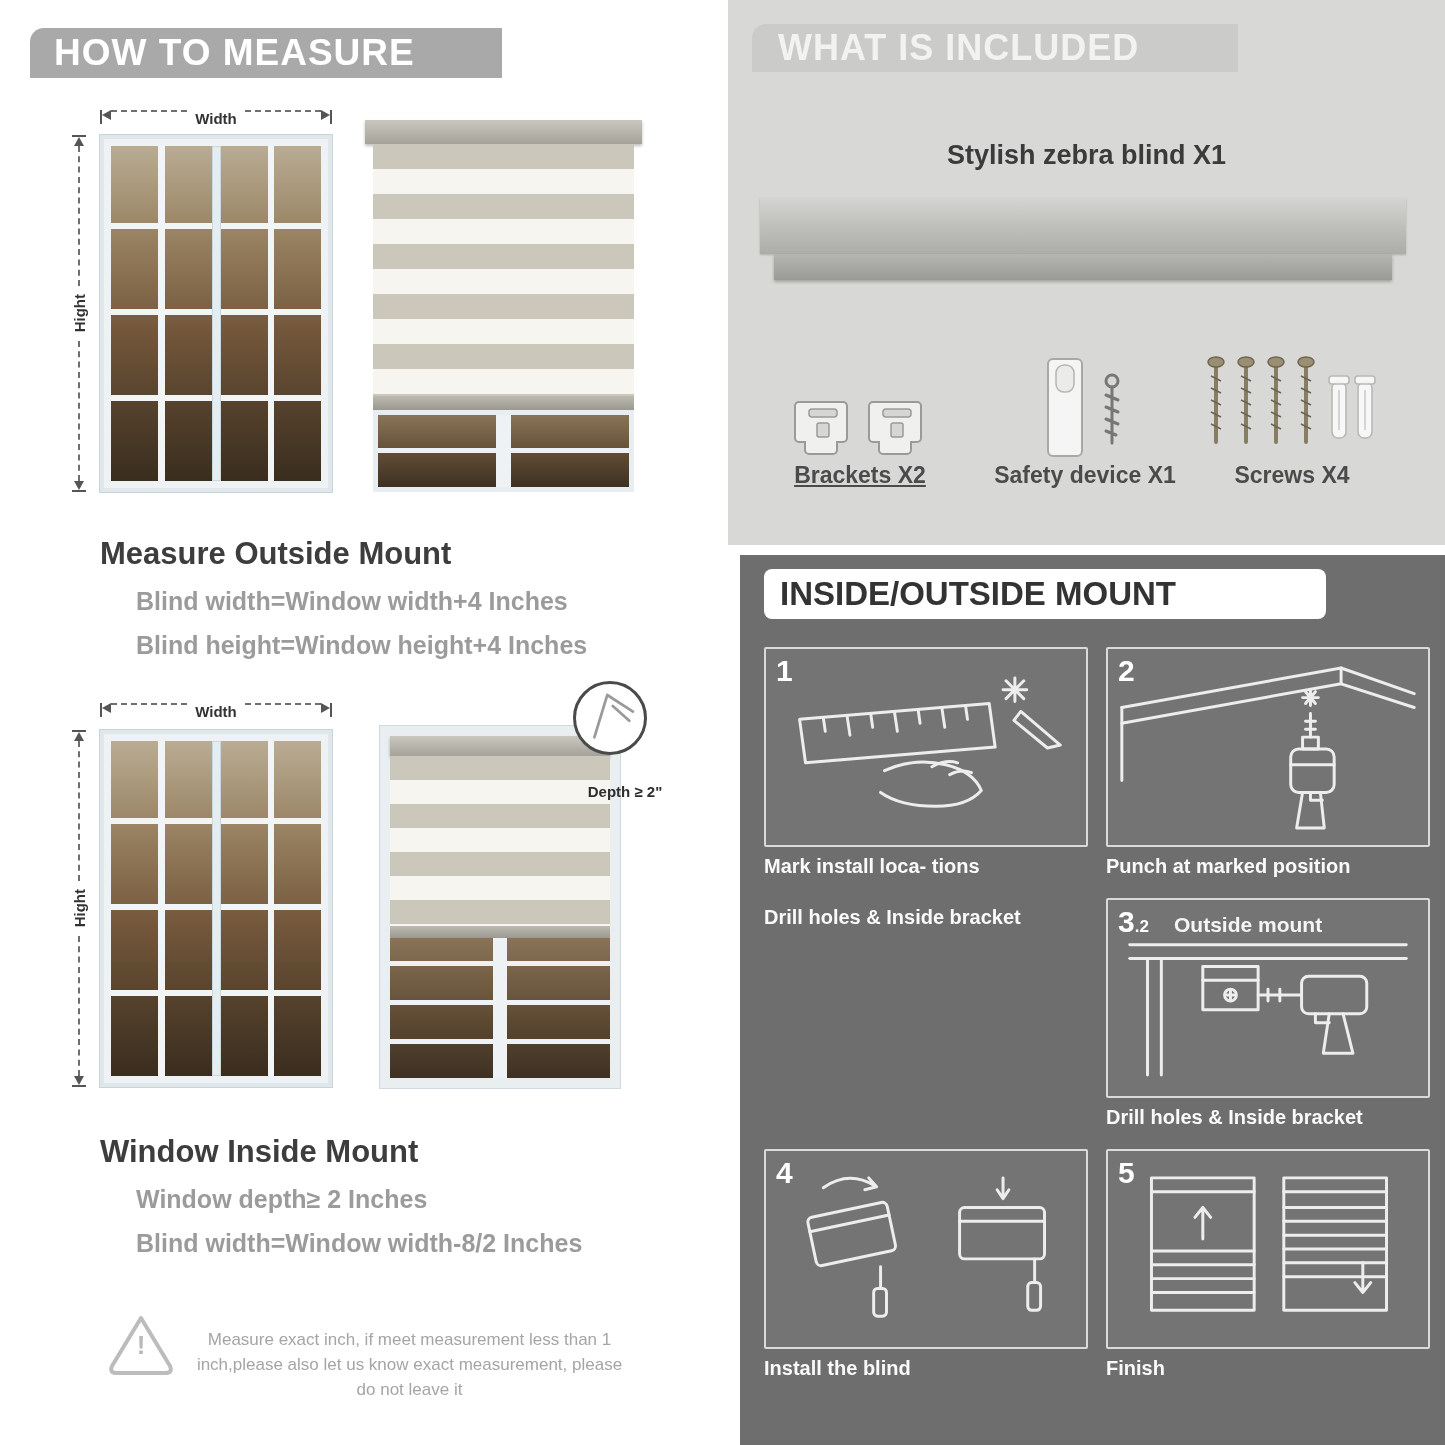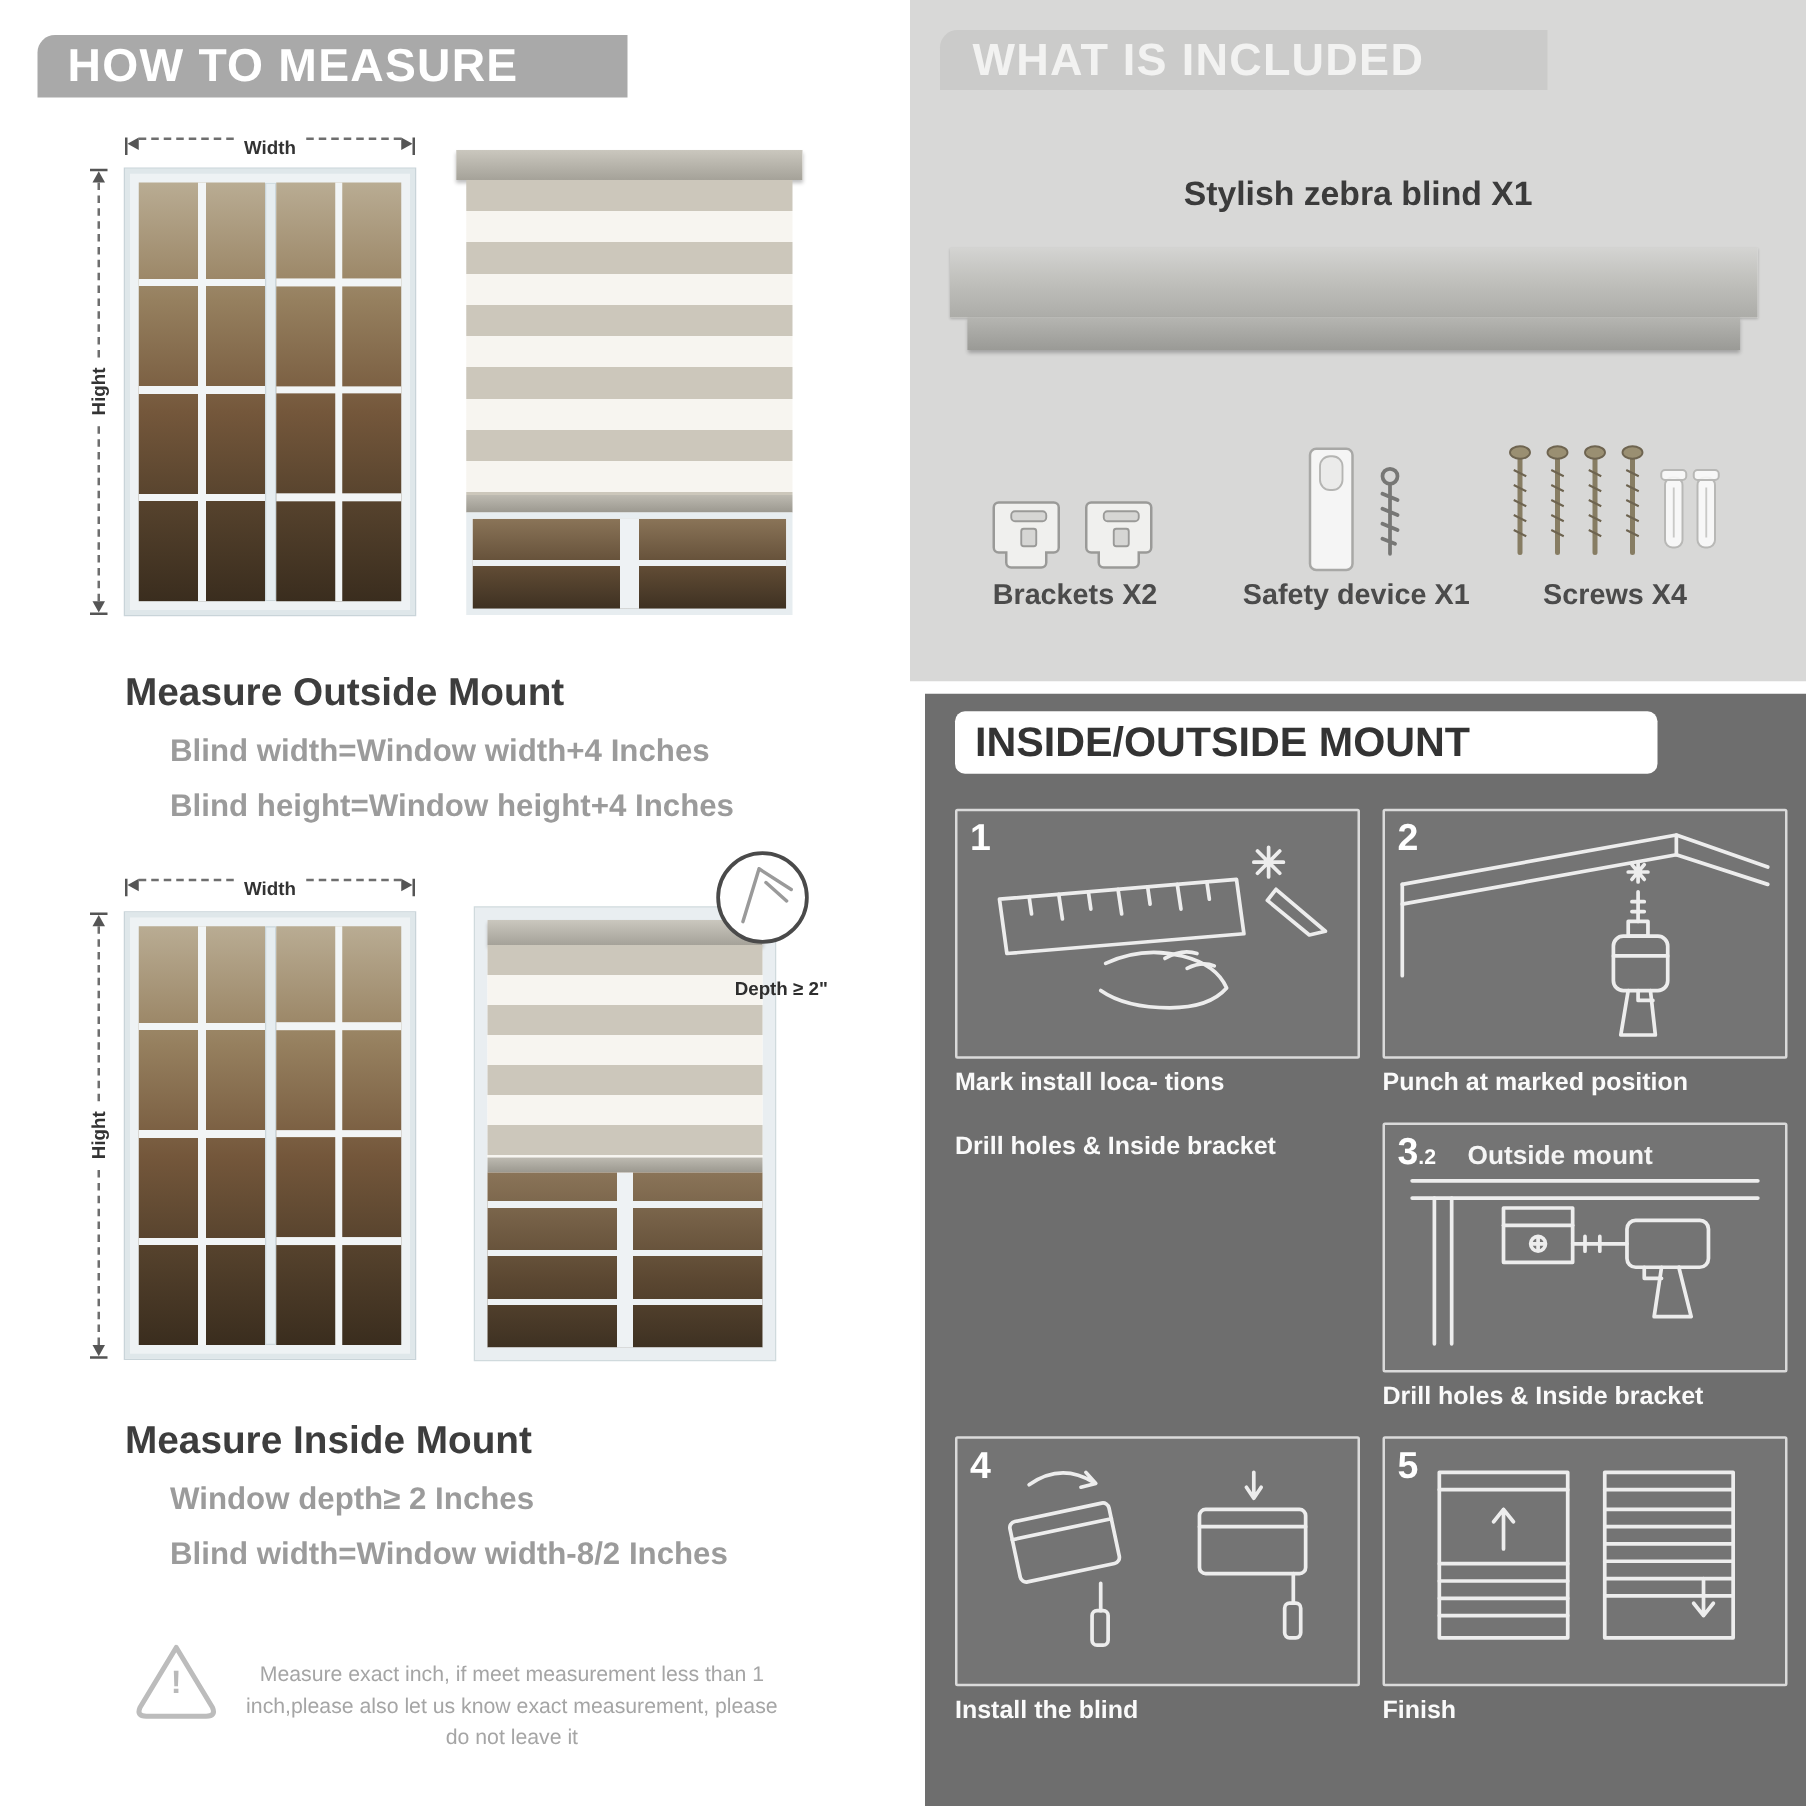--- a/index.html
+++ b/index.html
@@ -171,21 +171,21 @@
       <div class="b-win"></div>
     </div>
     <div class="depth-circle" style="left:518px;top:-12px;">
       <svg viewBox="0 0 74 74" width="68" height="68">
         <path d="M20,58 L34,12 M34,12 L62,30 M40,24 L58,40" stroke="#9a9a9a" stroke-width="3" fill="none" stroke-linecap="round"></path>
       </svg>
     </div>
     <div class="depth-label" style="left:505px;top:90px;width:130px;text-align:center;">Depth ≥ 2"</div>
   </div>
 
-  <h2 class="h-measure" style="top:1108px;">Measure Inside Mount</h2>
+  <h2 class="h-measure" style="top:1108px;">Window Inside Mount</h2>
   <p class="gline" style="top:1160px;">Window depth≥ 2 Inches</p>
   <p class="gline" style="top:1204px;">Blind width=Window width-8/2 Inches</p>
 
   <div class="warn-wrap">
     <div class="warn-tri">
       <svg viewBox="0 0 72 70" width="72" height="70">
         <path d="M36,8 L65,56 Q68,63 60,63 L12,63 Q4,63 7,56 Z" fill="none" stroke="#bcbcbc" stroke-width="4" stroke-linejoin="round"></path>
       </svg>
       <span class="warn-excl">!</span>
     </div>
@@ -245,21 +245,21 @@
             <rect x="130" y="32" width="14" height="56" rx="6"></rect>
             <rect x="127" y="26" width="20" height="8" rx="3"></rect>
             <rect x="156" y="32" width="14" height="56" rx="6"></rect>
             <rect x="153" y="26" width="20" height="8" rx="3"></rect>
           </g>
           <path d="M137,40 v40 M163,40 v40" stroke="#c9c9c7" stroke-width="1.5"></path>
         </svg>
       </div>
     </div>
 
-    <div class="inc-label" style="left:32px;">Brackets X2</div>
+    <div class="inc-label" style="left:32px;text-decoration:underline;">Brackets X2</div>
     <div class="inc-label" style="left:257px;">Safety device X1</div>
     <div class="inc-label" style="left:464px;">Screws X4</div>
   </section>
 
   <section class="mount">
     <div class="banner-mount">INSIDE/OUTSIDE MOUNT</div>
 
     <div class="steps-grid">
 
       <figure class="step">

